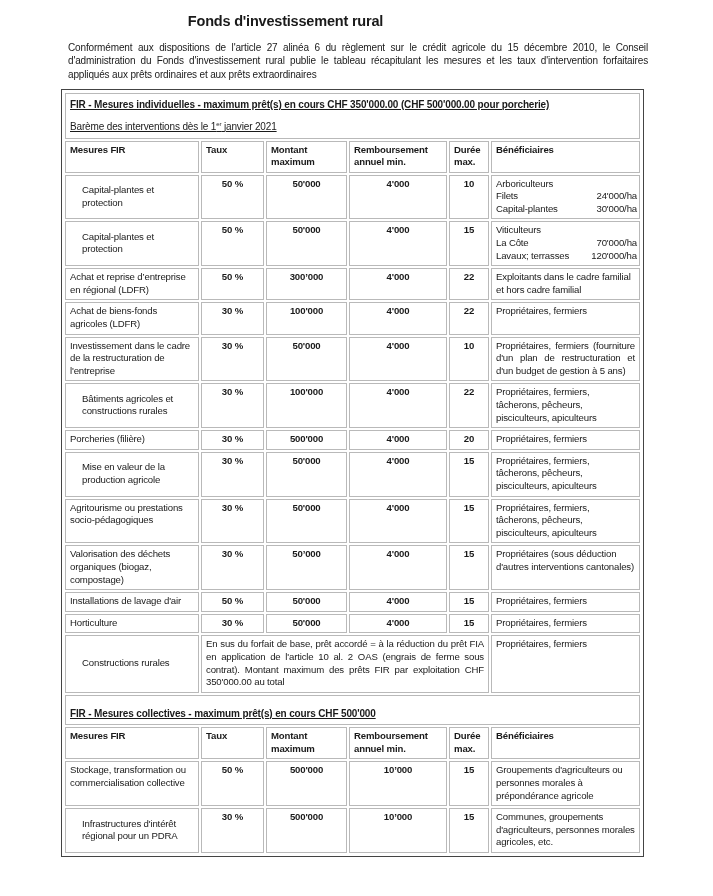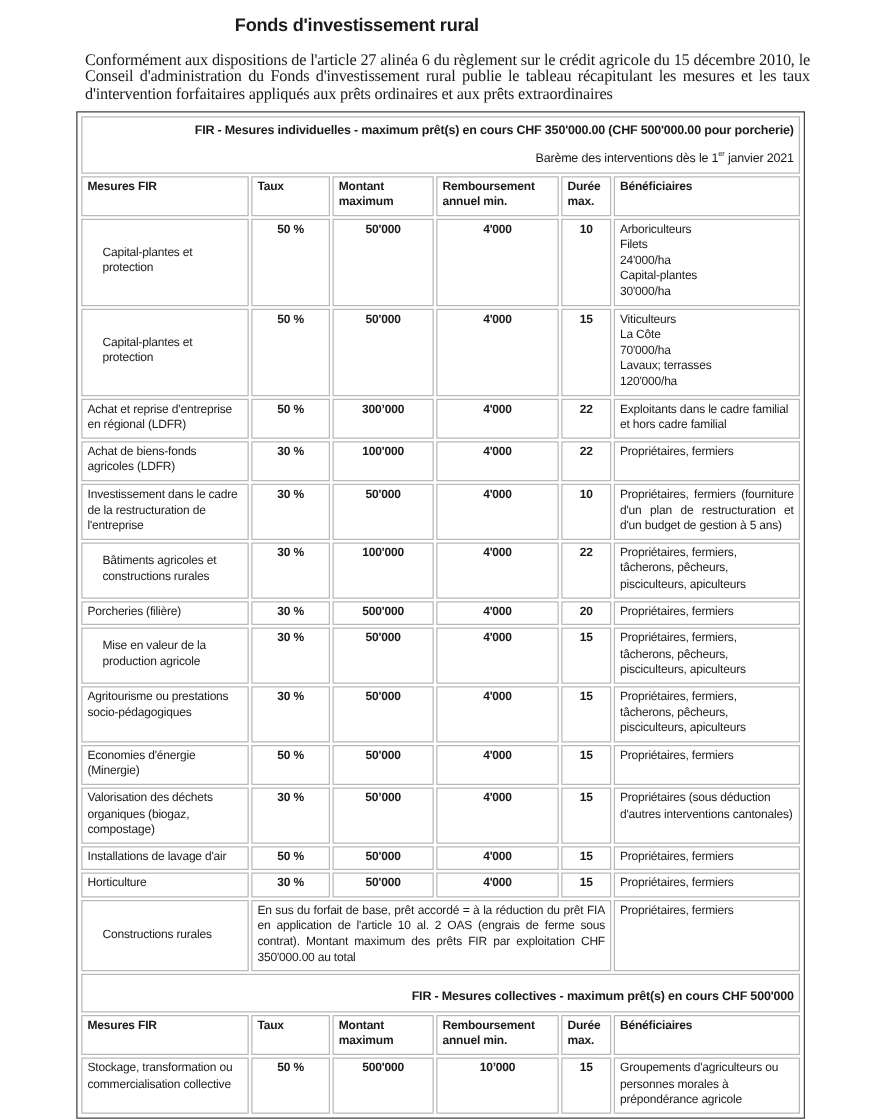--- a/index.html
+++ b/index.html
@@ -1,31 +1,31 @@
 <!DOCTYPE html>
 <html><head>
 <meta charset="utf-8">
 <style>
   html, body { margin: 0; padding: 0; background: #ffffff; }
   body { width: 713px; height: 896px; position: relative; overflow: hidden;
          font-family: "Liberation Sans", "DejaVu Sans", sans-serif; color: #1a1a1a; }
   .title { position: absolute; left: 0; width: 571px; top: 13px; text-align: center;
            font-weight: bold; font-size: 14.5px; letter-spacing: -0.2px; }
   .intro { position: absolute; left: 68px; width: 580px; top: 41px;
-           font-size: 13px; line-height: 13.4px; text-align: justify; letter-spacing: -0.15px; font-family: Liberation Serif, serif; }
+           font-size: 10px; line-height: 13.4px; text-align: justify; letter-spacing: -0.15px; }
   .doc-table { position: absolute; left: 61px; top: 89px; width: 583px;
                border: 1px solid #444; background: #fff; box-sizing: border-box; padding: 1px; }
   table { border-collapse: separate; border-spacing: 2px; width: 100%; table-layout: fixed; }
   td { border: 1px solid #b9b9b9; font-size: 9.6px; line-height: 12.6px; padding: 2px 4px 3px 4px;
        vertical-align: top; letter-spacing: -0.15px; }
   td.c { text-align: center; font-weight: bold; }
-  td.sec { text-align: right; font-weight: bold; font-size: 10px; padding: 5px 4px 4px; }
+  td.sec { text-align: left; font-weight: bold; font-size: 10px; padding: 5px 4px 4px; text-decoration: underline; }
   tr.hdr td { font-weight: bold; }
   td.mid { vertical-align: middle; padding-left: 16px; }
-  .bline { display: flex; justify-content: space-between; flex-direction: column; }
+  .bline { display: flex; justify-content: space-between; }
   .just { text-align: justify; }
   sup { font-size: 6px; }
 </style>
 </head>
 <body>
 
 <div class="title">Fonds d'investissement rural</div>
 <div class="intro">Conformément aux dispositions de l'article 27 alinéa 6 du règlement sur le crédit agricole du 15 décembre 2010, le Conseil d'administration du Fonds d'investissement rural publie le tableau récapitulant les mesures et les taux d'intervention forfaitaires appliqués aux prêts ordinaires et aux prêts extraordinaires</div>
 
 <div class="doc-table">
@@ -148,28 +148,20 @@
         </tr>
         <tr>
           <td>Agritourisme ou prestations socio-pédagogiques</td>
           <td class="c">30 %</td>
           <td class="c">50'000</td>
           <td class="c">4'000</td>
           <td class="c">15</td>
           <td>Propriétaires, fermiers, tâcherons, pêcheurs, pisciculteurs, apiculteurs</td>
         </tr>
         <tr>
-          <td>Economies d'énergie (Minergie)</td>
-          <td class="c">50 %</td>
-          <td class="c">50'000</td>
-          <td class="c">4'000</td>
-          <td class="c">15</td>
-          <td>Propriétaires, fermiers</td>
-        </tr>
-        <tr>
           <td>Valorisation des déchets organiques (biogaz, compostage)</td>
           <td class="c">30 %</td>
           <td class="c">50’000</td>
           <td class="c">4'000</td>
           <td class="c">15</td>
           <td>Propriétaires (sous déduction d'autres interventions cantonales)</td>
         </tr>
         <tr>
           <td>Installations de lavage d'air</td>
           <td class="c">50 %</td>
@@ -211,16 +203,24 @@
           </td>
           <td>Bénéficiaires</td>
         </tr>
         <tr>
           <td>Stockage, transformation ou commercialisation collective</td>
           <td class="c">50 %</td>
           <td class="c">500'000</td>
           <td class="c">10’000</td>
           <td class="c">15</td>
           <td>Groupements d'agriculteurs ou personnes morales à prépondérance agricole</td>
+        </tr>
+        <tr>
+          <td class="mid">Infrastructures d'intérêt régional pour un PDRA</td>
+          <td class="c">30 %</td>
+          <td class="c">500'000</td>
+          <td class="c">10’000</td>
+          <td class="c">15</td>
+          <td>Communes, groupements d'agriculteurs, personnes morales agricoles, etc.</td>
         </tr>
       </tbody>
   </table>
 </div>
 
 </body></html>

